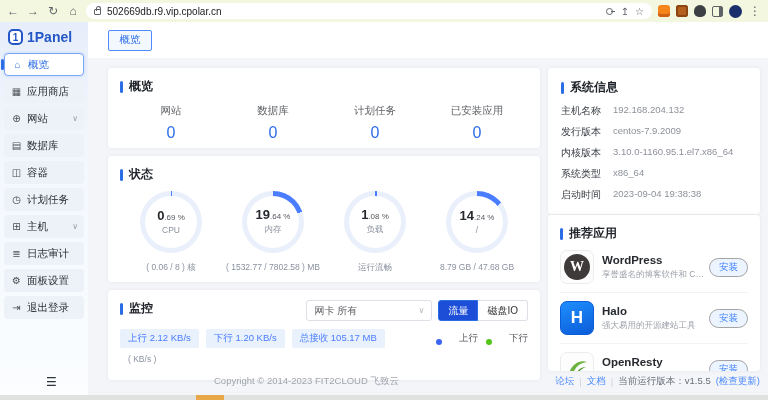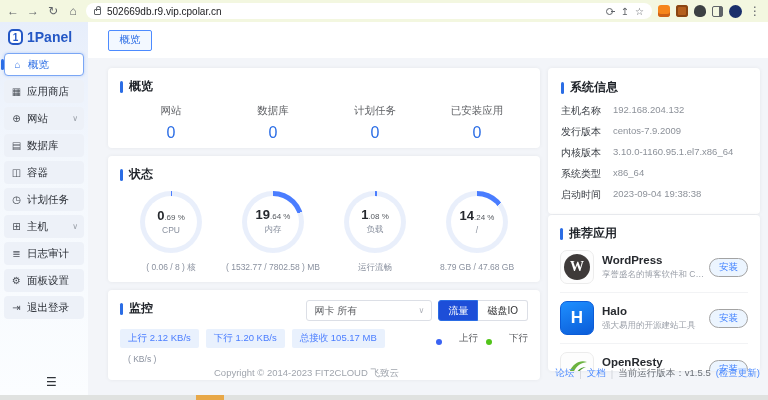--- a/index.html
+++ b/index.html
@@ -103,21 +103,21 @@
   .app-tile { width:34px; height:34px; border-radius:7px; flex:none; display:flex; align-items:center; justify-content:center; border:1px solid #ececec; background:#fdfdfd; }
   .wp-circle { width:26px; height:26px; border-radius:50%; background:#3e3a39; color:#fff; font-size:14px; font-weight:bold; display:flex; align-items:center; justify-content:center; font-family:"Liberation Serif","DejaVu Serif",serif; }
   .halo-tile { background:linear-gradient(160deg,#1e8fff,#0b5cd8); border-color:#0b5cd8; }
   .halo-h { color:#fff; font-size:17px; font-weight:bold; }
   .app-meta { margin-left:8px; min-width:0; }
   .app-name { font-size:11.5px; color:#26292e; font-weight:bold; }
   .app-desc { font-size:8.5px; color:#9a9fa8; margin-top:3px; white-space:nowrap; overflow:hidden; text-overflow:ellipsis; max-width:104px; }
   .install-btn { margin-left:auto; flex:none; background:#ecf5ff; border:1px solid #a3a3a3; color:#3d7fff; font-size:9.5px; padding:2px 9px; border-radius:10px; cursor:pointer; }
 
   
-  .footer { position:absolute; bottom:12px; left:0; right:0; height:20px; display:flex; align-items:center; font-size:9.5px; padding:0 8px; }
+  .footer { position:absolute; bottom:4px; left:0; right:0; height:20px; display:flex; align-items:center; font-size:9.5px; padding:0 8px; }
   .copyright { color:#a0a5ad; margin-left:118px; }
   .footer-right { margin-left:auto; display:flex; align-items:center; gap:5px; }
   .footer-link { color:#4d8bff; cursor:pointer; }
   .footer-sep { color:#d0d3d9; }
   .footer-version { color:#6b7077; }
   .check-update { color:#4d8bff; cursor:pointer; }
 
   .bottom-sliver { position:absolute; bottom:0; left:0; width:768px; height:5px; background:#e0e2e0; }
   .sliver-orange { position:absolute; left:196px; top:0; width:28px; height:5px; background:#e8a848; }
 </style>

